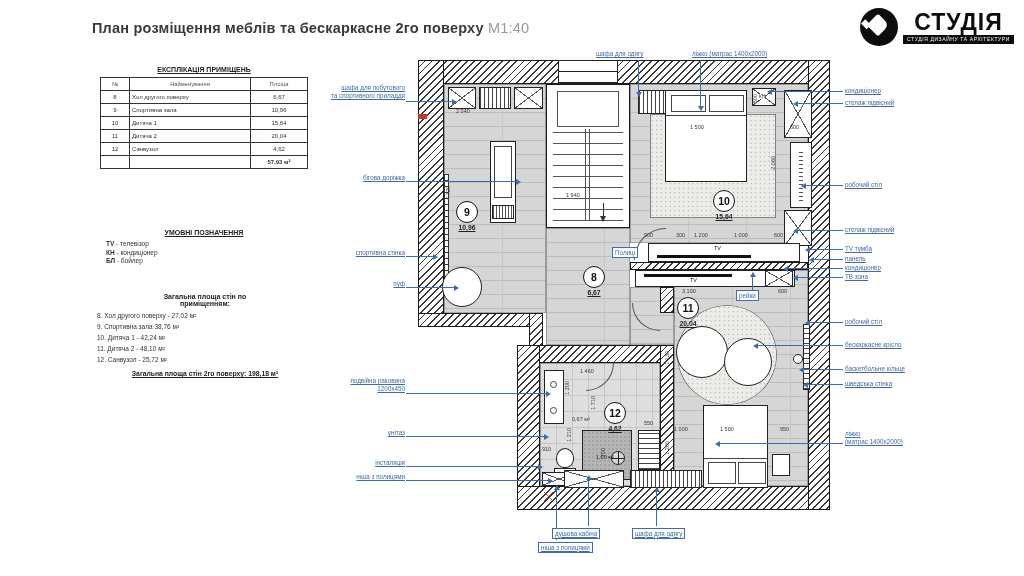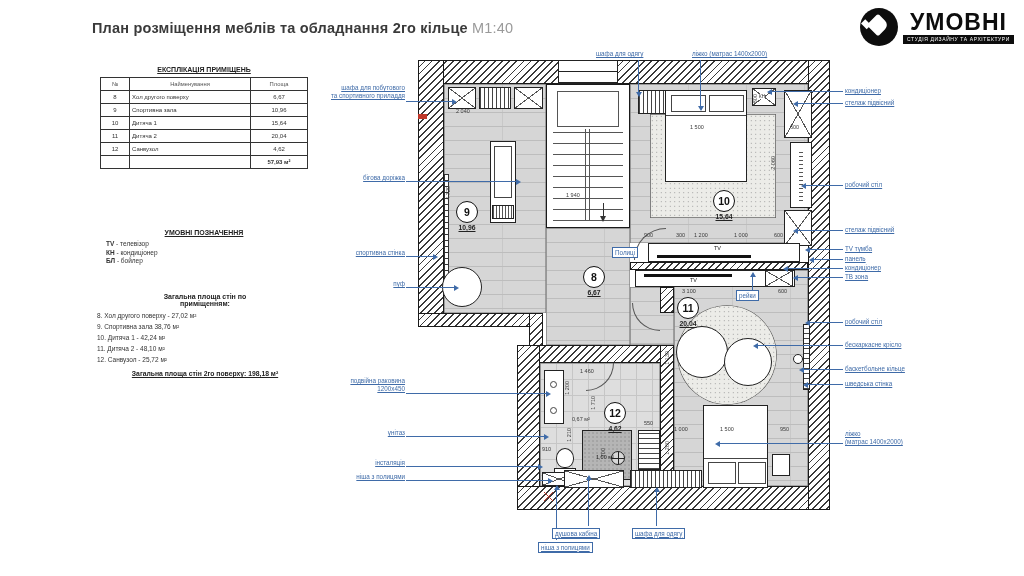--- a/index.html
+++ b/index.html
@@ -59,29 +59,29 @@
   .leaderv{position:absolute;width:1px;background:#3f6ba8;z-index:39;}
   .leaderv.ar-d:after{content:'';position:absolute;bottom:-5px;left:-2.5px;border-left:3px solid transparent;border-right:3px solid transparent;border-top:5px solid #3f6ba8;}
   .leaderv.ar-u:before{content:'';position:absolute;top:-5px;left:-2.5px;border-left:3px solid transparent;border-right:3px solid transparent;border-bottom:5px solid #3f6ba8;}
   .tvtxt{font-size:5.5px;color:#222;z-index:20;}
   .red{background:#c0392b;}
 </style>
 </head>
 <body>
 
 <div class="page-title">
-  <span>План розміщення меблів та обладнання 2го кільце</span>
+  <span>План розміщення меблів та бескаркасне 2го поверху</span>
   <span class="scale">М1:40</span>
 </div>
 <div class="logo">
   <div class="logo-circle">
       <div class="logo-nib"></div>
     </div>
   <div class="logo-txt">
-    <div class="logo-name">УМОВНІ</div>
+    <div class="logo-name">СТУДІЯ</div>
     <div class="logo-sub">СТУДІЯ ДИЗАЙНУ ТА АРХІТЕКТУРИ</div>
   </div>
 </div>
 
 <div class="abs" style="left:100px;top:66px;width:208px">
   <div class="blk-title">ЕКСПЛІКАЦІЯ ПРИМІЩЕНЬ</div>
   <table class="expl-table">
     <tbody>
         <tr>
       <th class="c-num">№</th>

